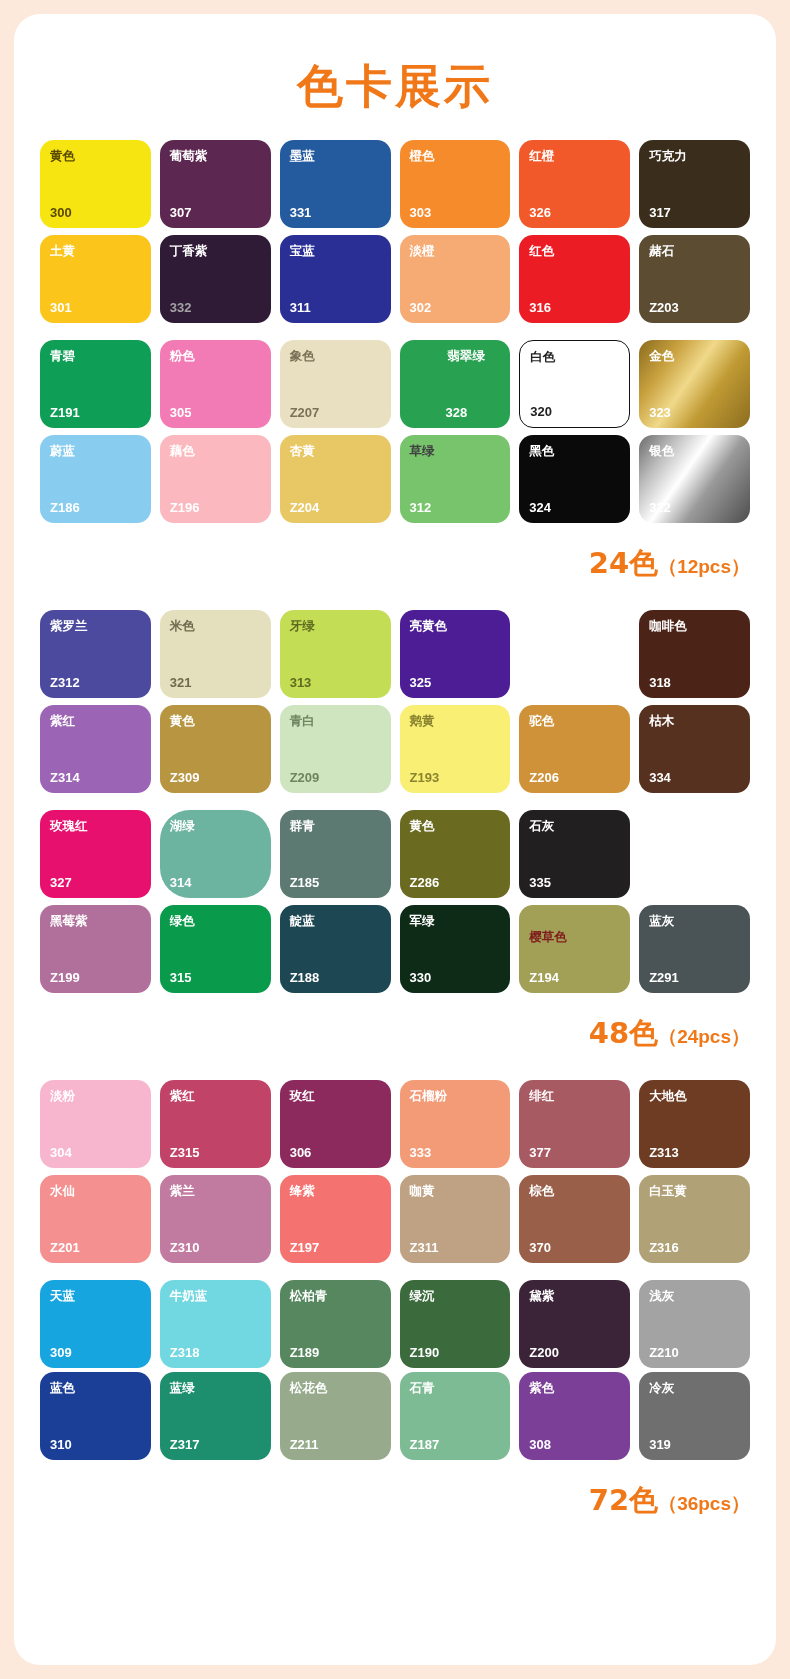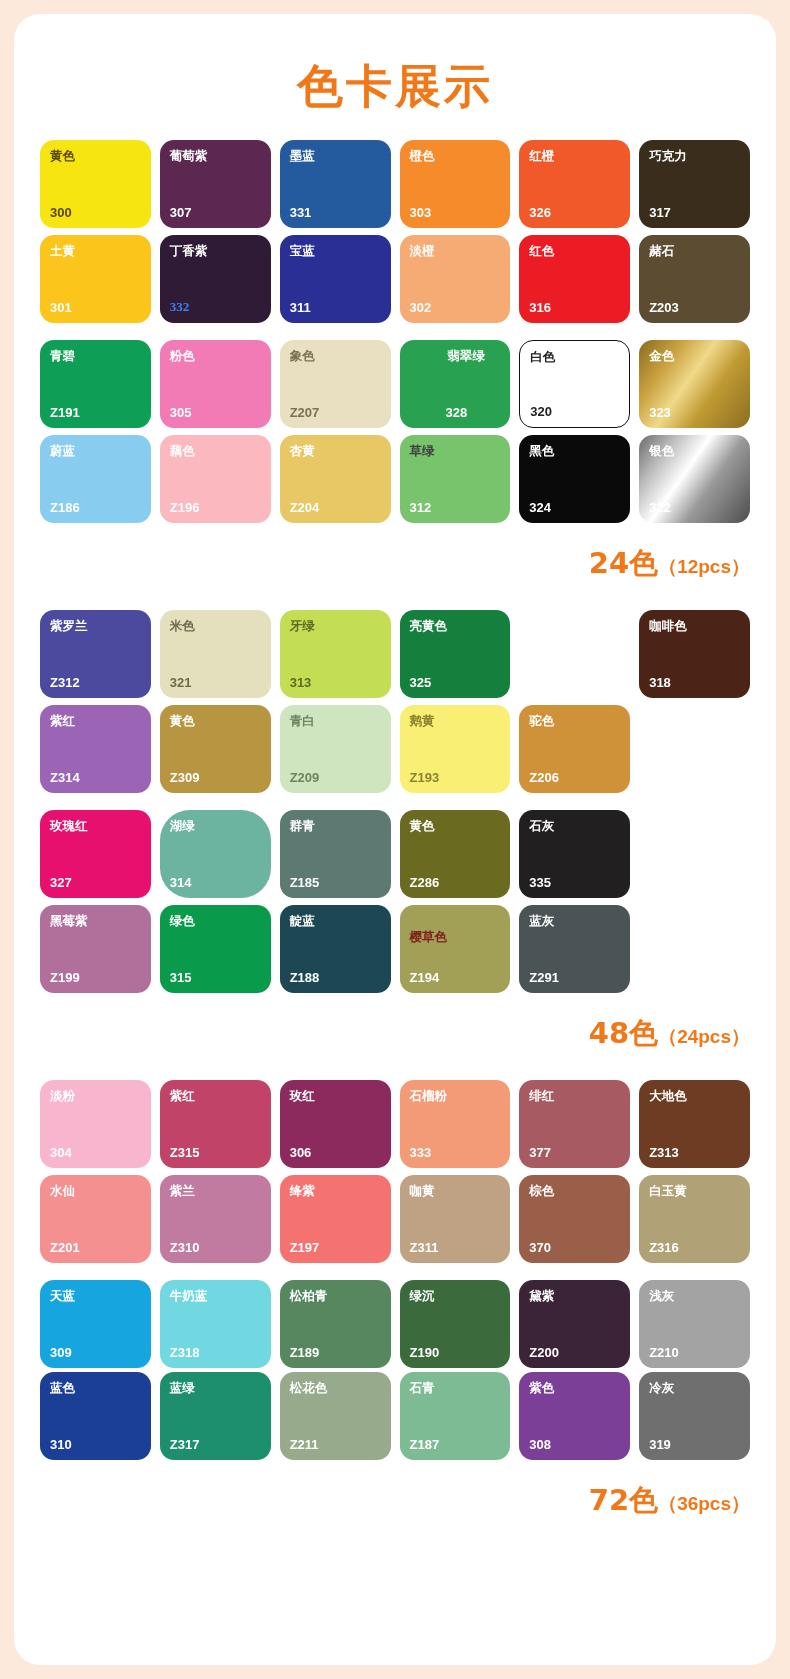--- a/index.html
+++ b/index.html
@@ -112,21 +112,21 @@
             <div class="cd" style="color: rgb(255, 255, 255);">317</div>
           </div>
         </div>
         <div class="grid" style="margin-bottom: 17px;">
           <div class="swatch" style="background-color: rgb(251, 197, 28); color: rgb(255, 255, 255);">
             <div class="nm" style="color: rgb(255, 255, 255);">土黄</div>
             <div class="cd" style="color: rgb(255, 255, 255);">301</div>
           </div>
           <div class="swatch" style="background-color: rgb(47, 27, 54); color: rgb(255, 255, 255);">
             <div class="nm" style="color: rgb(255, 255, 255);">丁香紫</div>
-            <div class="cd" style="color: #3b82f6; font-family: Liberation Serif, serif;">332</div>
+            <div class="cd" style="color: #a3a3a3;">332</div>
           </div>
           <div class="swatch" style="background-color: rgb(42, 47, 150); color: rgb(255, 255, 255);">
             <div class="nm" style="color: rgb(255, 255, 255);">宝蓝</div>
             <div class="cd" style="color: rgb(255, 255, 255);">311</div>
           </div>
           <div class="swatch" style="background-color: rgb(246, 171, 116); color: rgb(255, 255, 255);">
             <div class="nm" style="color: rgb(255, 255, 255);">淡橙</div>
             <div class="cd" style="color: rgb(255, 255, 255);">302</div>
           </div>
           <div class="swatch" style="background-color: rgb(236, 28, 36); color: rgb(255, 255, 255);">
@@ -199,21 +199,21 @@
             <div class="cd" style="color: rgb(255, 255, 255);">Z312</div>
           </div>
           <div class="swatch" style="background-color: rgb(228, 224, 189); color: rgb(110, 106, 77);">
             <div class="nm" style="color: rgb(110, 106, 77);">米色</div>
             <div class="cd" style="color: rgb(110, 106, 77);">321</div>
           </div>
           <div class="swatch" style="background-color: rgb(195, 222, 85); color: rgb(95, 107, 32);">
             <div class="nm" style="color: rgb(95, 107, 32);">牙绿</div>
             <div class="cd" style="color: rgb(95, 107, 32);">313</div>
           </div>
-          <div class="swatch" style="background-color: #15803d; color: rgb(255, 255, 255); padding-left: 10px;">
+          <div class="swatch" style="background-color: #4c1d95; color: rgb(255, 255, 255); padding-left: 10px;">
             <div class="nm" style="color: rgb(255, 255, 255);">亮黄色</div>
             <div class="cd" style="color: rgb(255, 255, 255);">325</div>
           </div>
           <div class="swatch" style="color: rgb(255, 255, 255);">
             <div class="nm" style="color: rgb(255, 255, 255);">姜黄色</div>
             <div class="cd" style="color: rgb(255, 255, 255);">Z205</div>
           </div>
           <div class="swatch" style="background-color: rgb(76, 36, 23); color: rgb(255, 255, 255);">
             <div class="nm" style="color: rgb(255, 255, 255);">咖啡色</div>
             <div class="cd" style="color: rgb(255, 255, 255);">318</div>
@@ -232,20 +232,24 @@
             <div class="nm" style="color: rgb(109, 132, 96);">青白</div>
             <div class="cd" style="color: rgb(109, 132, 96);">Z209</div>
           </div>
           <div class="swatch" style="background-color: rgb(249, 239, 116); color: rgb(138, 132, 48);">
             <div class="nm" style="color: rgb(138, 132, 48);">鹅黄</div>
             <div class="cd" style="color: rgb(138, 132, 48);">Z193</div>
           </div>
           <div class="swatch" style="background-color: rgb(207, 146, 57); color: rgb(255, 255, 255);">
             <div class="nm" style="color: rgb(255, 255, 255);">驼色</div>
             <div class="cd" style="color: rgb(255, 255, 255);">Z206</div>
+          </div>
+          <div class="swatch" style="background-color: rgb(87, 49, 31); color: rgb(255, 255, 255);">
+            <div class="nm" style="color: rgb(255, 255, 255);">枯木</div>
+            <div class="cd" style="color: rgb(255, 255, 255);">334</div>
           </div>
         </div>
         <div class="grid" style="margin-bottom: 7px;">
           <div class="swatch" style="background-color: rgb(232, 16, 110); color: rgb(255, 255, 255);">
             <div class="nm" style="color: rgb(255, 255, 255);">玫瑰红</div>
             <div class="cd" style="color: rgb(255, 255, 255);">327</div>
           </div>
           <div class="swatch" style="background-color: rgb(108, 179, 160); color: rgb(255, 255, 255); border-radius: 30px;">
             <div class="nm" style="color: rgb(255, 255, 255);">湖绿</div>
             <div class="cd" style="color: rgb(255, 255, 255);">314</div>
@@ -268,20 +272,24 @@
             <div class="nm" style="color: rgb(255, 255, 255);">黑莓紫</div>
             <div class="cd" style="color: rgb(255, 255, 255);">Z199</div>
           </div>
           <div class="swatch" style="background-color: rgb(10, 154, 75); color: rgb(255, 255, 255);">
             <div class="nm" style="color: rgb(255, 255, 255);">绿色</div>
             <div class="cd" style="color: rgb(255, 255, 255);">315</div>
           </div>
           <div class="swatch" style="background-color: rgb(29, 71, 82); color: rgb(255, 255, 255);">
             <div class="nm" style="color: rgb(255, 255, 255);">靛蓝</div>
             <div class="cd" style="color: rgb(255, 255, 255);">Z188</div>
+          </div>
+          <div class="swatch" style="background-color: rgb(13, 43, 23); color: rgb(255, 255, 255);">
+            <div class="nm" style="color: rgb(255, 255, 255);">军绿</div>
+            <div class="cd" style="color: rgb(255, 255, 255);">330</div>
           </div>
           <div class="swatch" style="background-color: rgb(162, 160, 87); color: rgb(255, 255, 255);">
             <div class="nm" style="color: #7f1d1d; margin-top: 16px;">樱草色</div>
             <div class="cd" style="color: rgb(255, 255, 255);">Z194</div>
           </div>
           <div class="swatch" style="background-color: rgb(74, 83, 86); color: rgb(255, 255, 255);">
             <div class="nm" style="color: rgb(255, 255, 255);">蓝灰</div>
             <div class="cd" style="color: rgb(255, 255, 255);">Z291</div>
           </div>
         </div>

